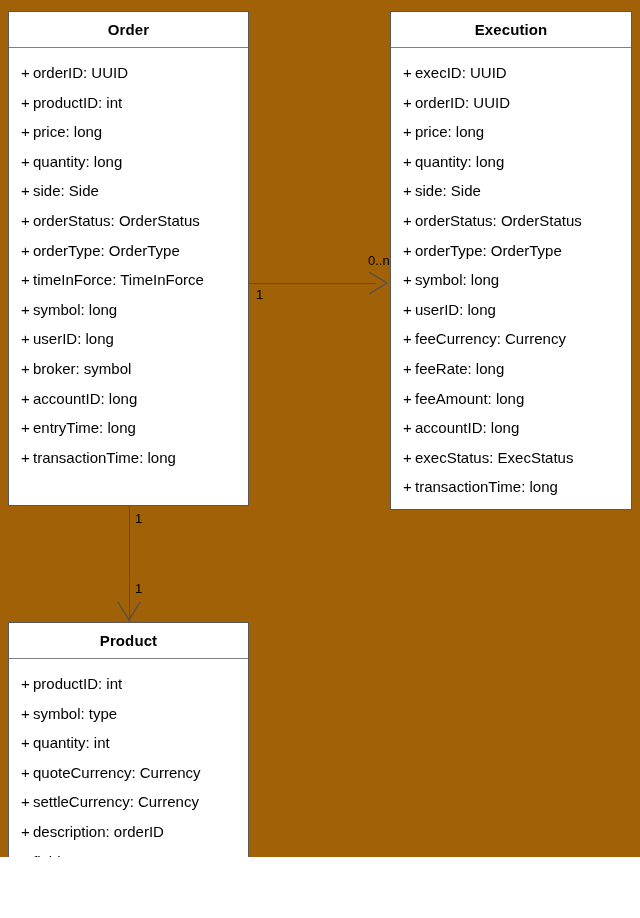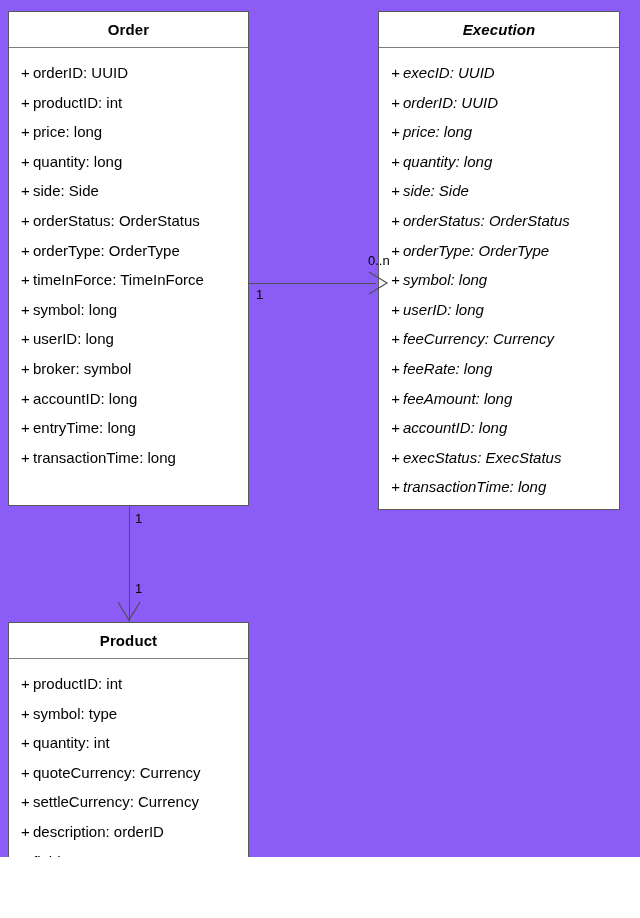--- a/index.html
+++ b/index.html
@@ -9,21 +9,21 @@
     background: #ffffff;
   }
   body {
     font-family: "Liberation Sans", sans-serif;
     -webkit-font-smoothing: antialiased;
   }
   #canvas {
     position: relative;
     width: 640px;
     height: 857px;
-    background: #8b5cf6;
+    background: #a16207;
     overflow: hidden;
   }
 
   
   .uml-class {
     position: absolute;
     box-sizing: border-box;
     background: #ffffff;
     border: 1px solid #56585a;
   }
@@ -95,21 +95,21 @@
       <div class="uml-attr"><span class="vis">+</span><span>timeInForce:  TimeInForce</span></div>
       <div class="uml-attr"><span class="vis">+</span><span>symbol:  long</span></div>
       <div class="uml-attr"><span class="vis">+</span><span>userID: long</span></div>
       <div class="uml-attr"><span class="vis">+</span><span>broker:  symbol</span></div>
       <div class="uml-attr"><span class="vis">+</span><span>accountID: long</span></div>
       <div class="uml-attr"><span class="vis">+</span><span>entryTime:  long</span></div>
       <div class="uml-attr"><span class="vis">+</span><span>transactionTime:  long</span></div>
     </div>
   </div>
 
-  <div class="uml-class" id="class-execution" style="left:378px; top:11px; width:242px; height:499px;font-style:italic;">
+  <div class="uml-class" id="class-execution" style="left:390px; top:11px; width:242px; height:499px;">
     <div class="uml-class-header">Execution</div>
     <div class="uml-class-body">
       <div class="uml-attr"><span class="vis">+</span><span>execID: UUID</span></div>
       <div class="uml-attr"><span class="vis">+</span><span>orderID: UUID</span></div>
       <div class="uml-attr"><span class="vis">+</span><span>price:  long</span></div>
       <div class="uml-attr"><span class="vis">+</span><span>quantity:  long</span></div>
       <div class="uml-attr"><span class="vis">+</span><span>side:  Side</span></div>
       <div class="uml-attr"><span class="vis">+</span><span>orderStatus:  OrderStatus</span></div>
       <div class="uml-attr"><span class="vis">+</span><span>orderType:  OrderType</span></div>
       <div class="uml-attr"><span class="vis">+</span><span>symbol:  long</span></div>

